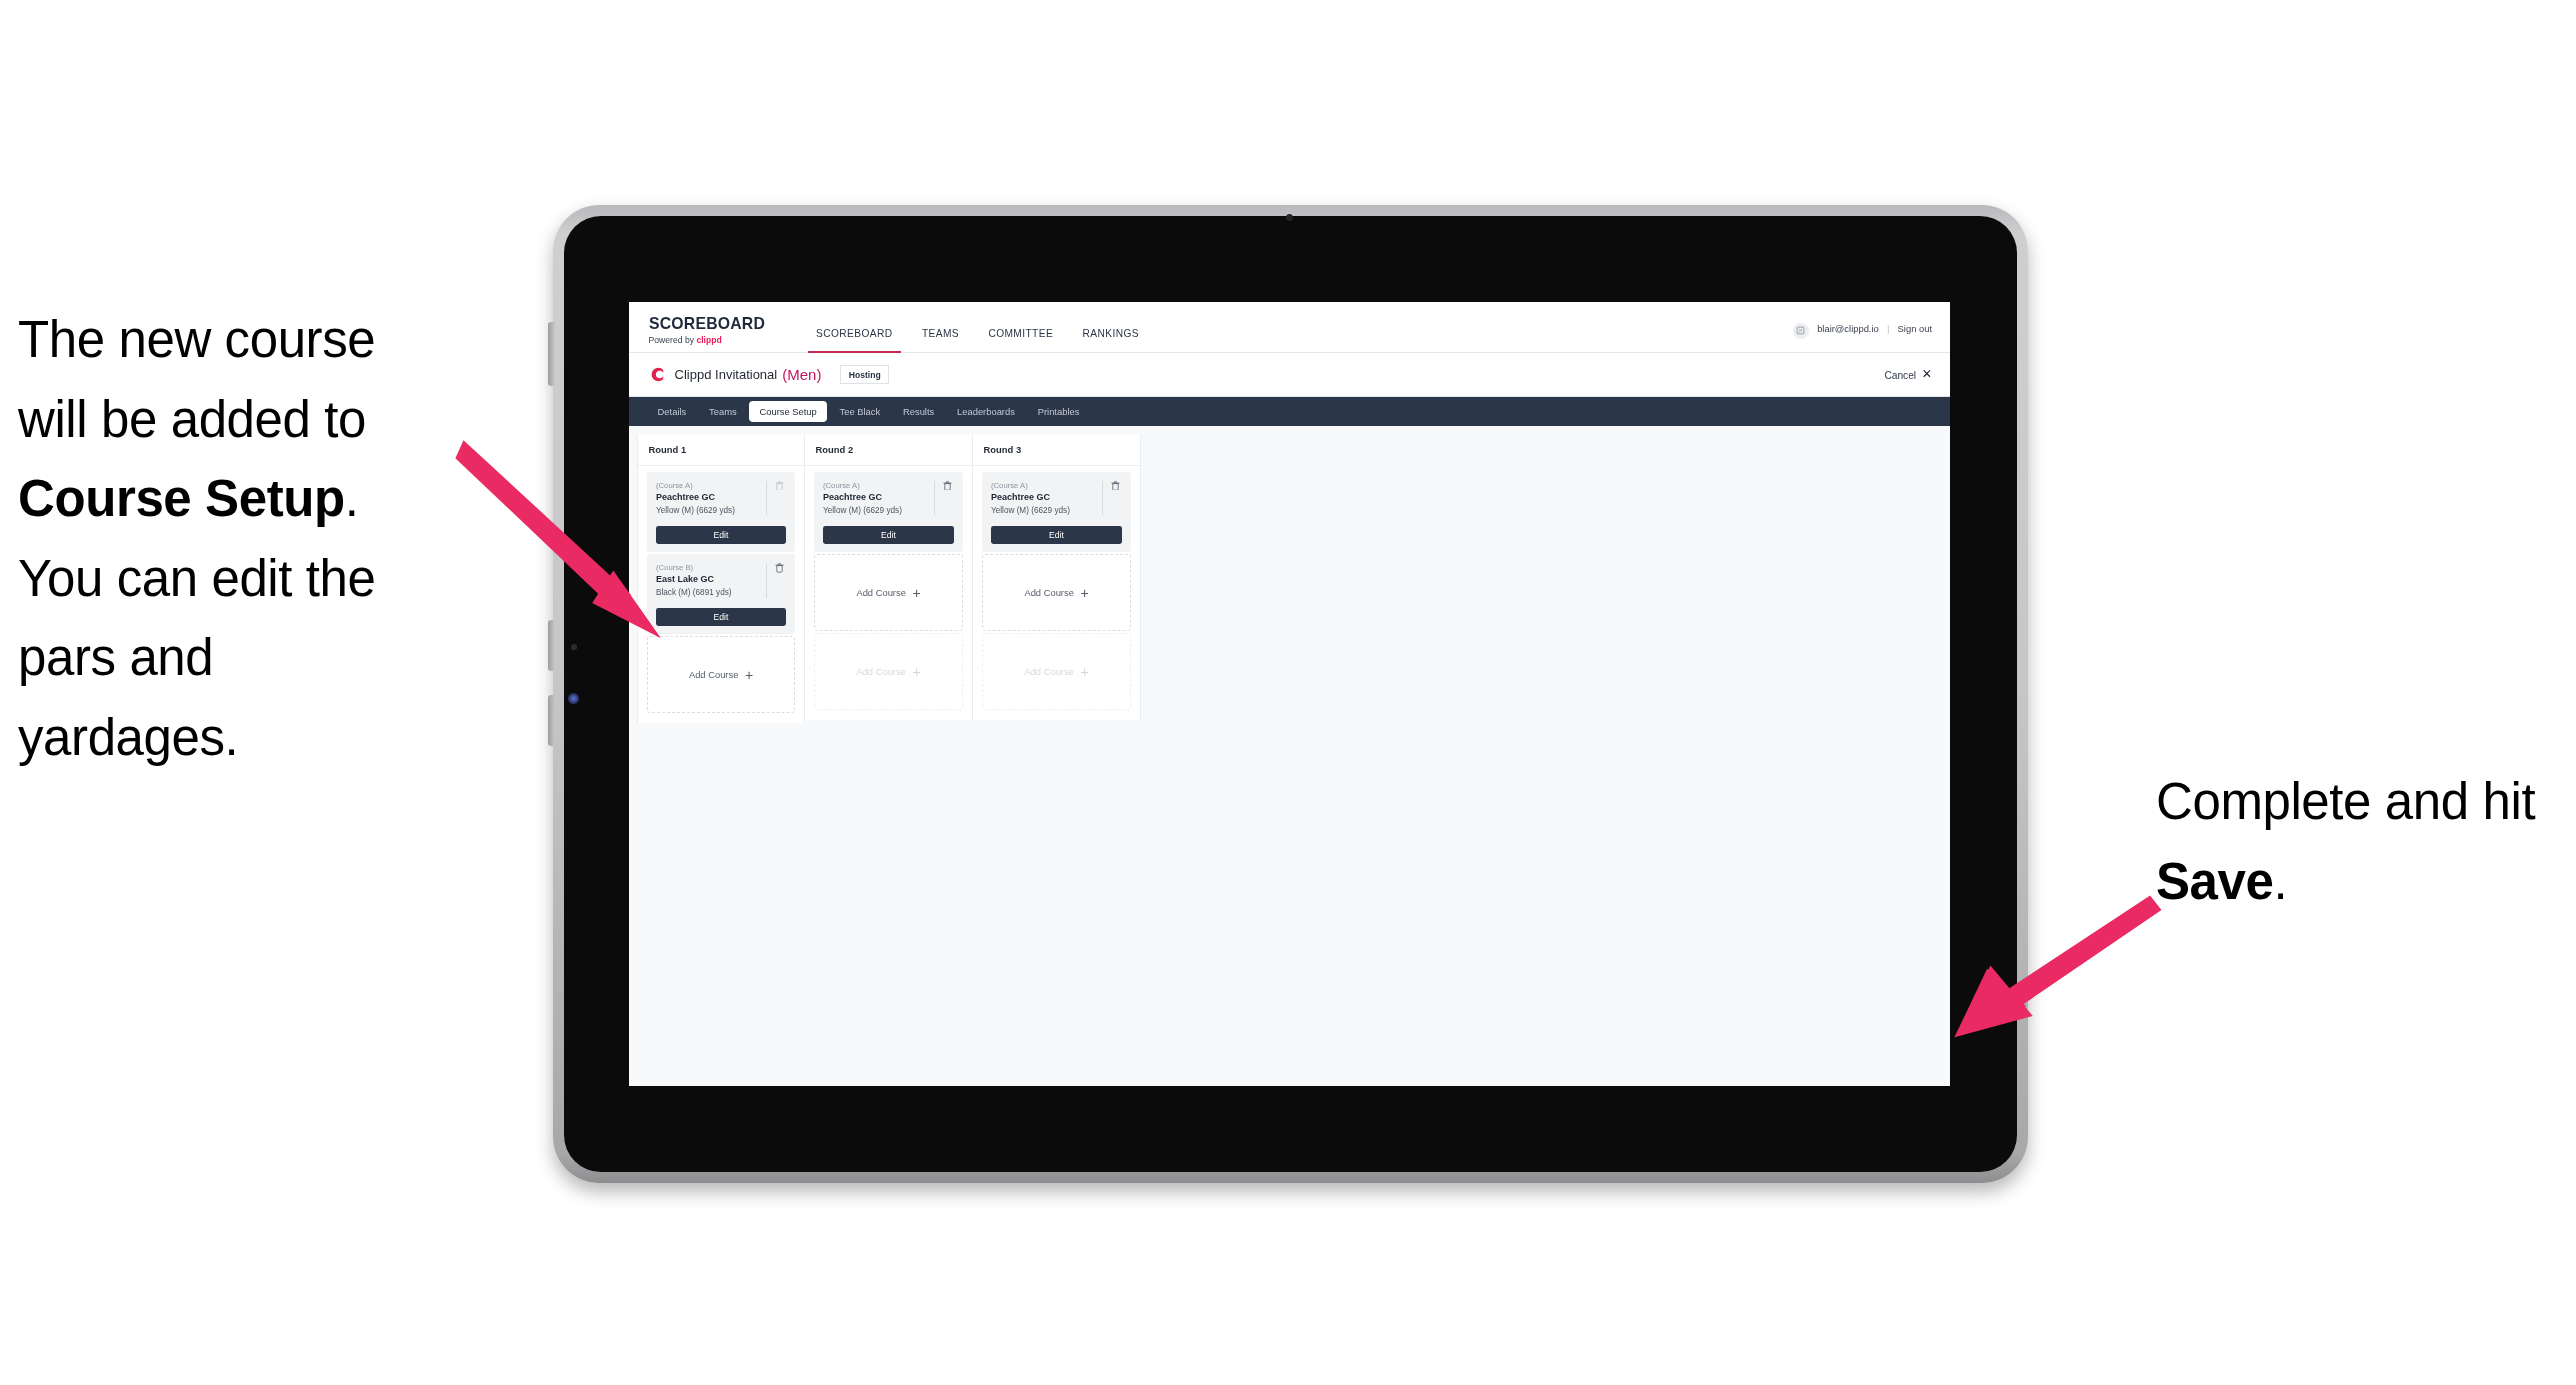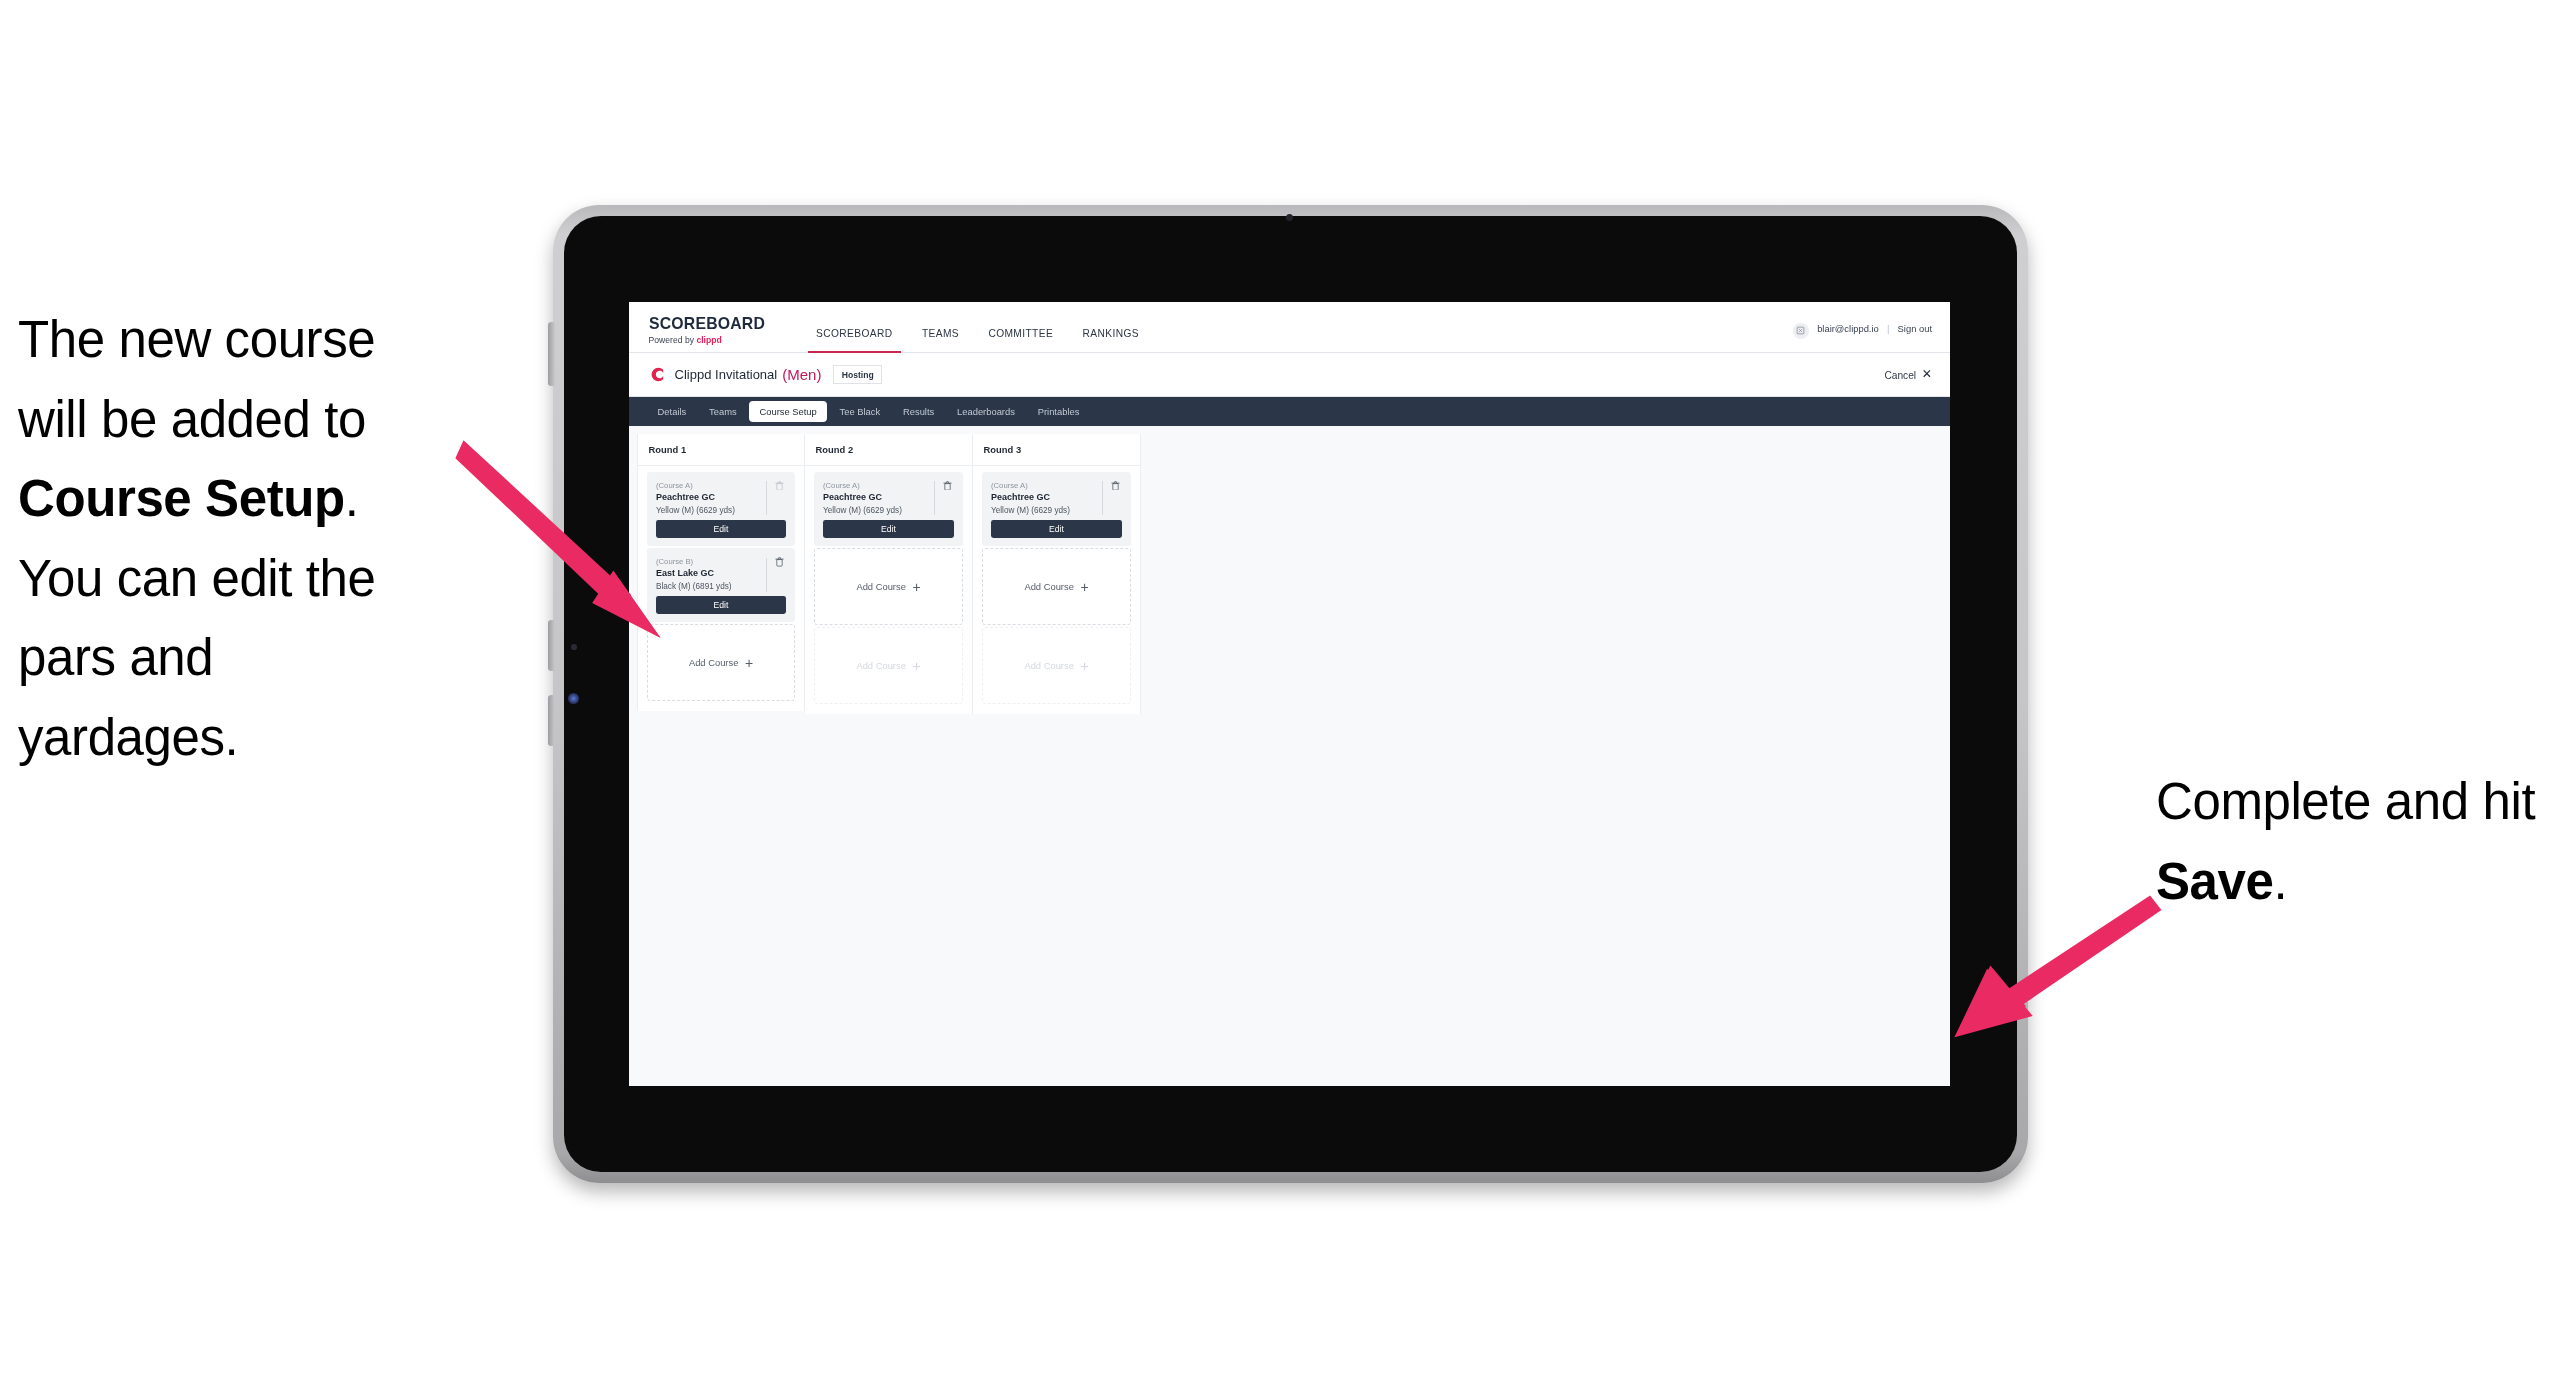--- a/index.html
+++ b/index.html
@@ -129,21 +129,21 @@
     border-bottom: 0.8px solid #e3e6ea;
     padding: 0 18px 0 19.6px;
   }
   #clippd-logo {
     width: 17px; height: 17px; margin-right: 9px;
     display: flex; align-items: center; justify-content: center;
   }
   #tourney-name { font-size: 13px; color: #1f2733; font-weight: 400; }
   #tourney-gender { font-size: 15px; color: #be185d; margin-left: 5px; }
   #hosting-badge {
-    margin-left: 12px; padding: 3.3px 7.3px;
+    margin-left: 19px; padding: 3.3px 7.3px;
     border: 0.8px solid #dfe3e8; border-radius: 0;
     font-size: 8.6px; font-weight: 700; color: #2b3442; background:#fff;
   }
   #cancel-wrap {
     margin-left: auto; display: flex; align-items: flex-end; gap: 5.7px; cursor: pointer;
   }
   #cancel-label { font-size: 10.2px; color: #303a48; }
   #cancel-x { font-size: 12.2px; color: #222b37; line-height: 1; }
 
   
@@ -185,21 +185,21 @@
   .course-label { font-size: 7.7px; color: #8e959f; line-height: 1.45; }
   .course-name  { font-size: 9px; color: #1d2531; font-weight: 700; line-height: 1.5; }
   .course-tee   { font-size: 8.2px; color: #4d5560; line-height: 1.5; }
   .card-divider { width: 0.8px; align-self: stretch; background: #d6dade; margin: 1.6px 7.3px 1.6px 3.3px; }
   .trash-btn {
     width: 12.2px; display: flex; align-items: flex-start; justify-content: center;
     cursor: pointer; padding-top: 0.8px;
   }
   .trash-btn.muted { opacity: .32; }
   .edit-btn {
-    margin-top: 3px; height: 18px; border-radius: 2.4px; background: #2b3648;
+    margin-top: 9px; height: 18px; border-radius: 2.4px; background: #2b3648;
     color: #fff; font-size: 8.6px; display: flex; align-items: center;
     justify-content: center; cursor: pointer;
   }
 
   
   .add-slot {
     border: 0.8px dashed #d9dde2; border-radius: 3.3px;
     height: 77px; display: flex; align-items: center; justify-content: center;
     gap: 6.5px; cursor: pointer; background: #fff;
   }

